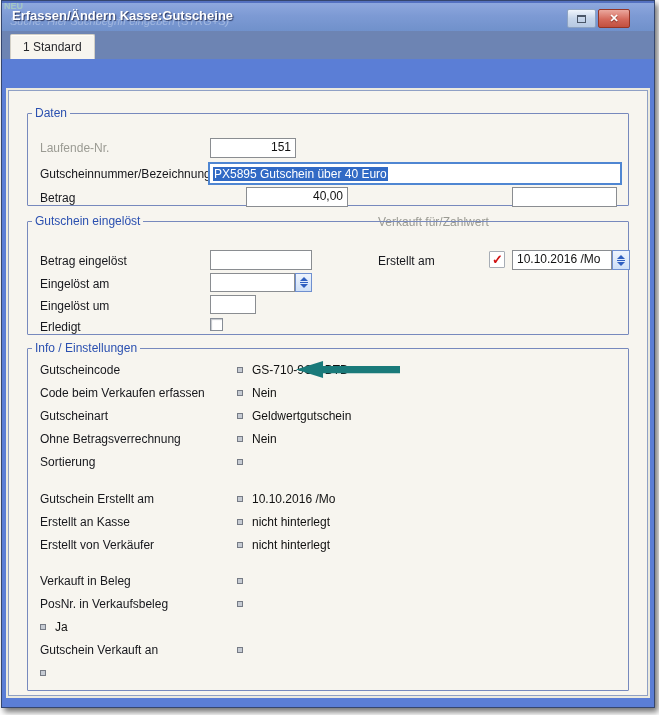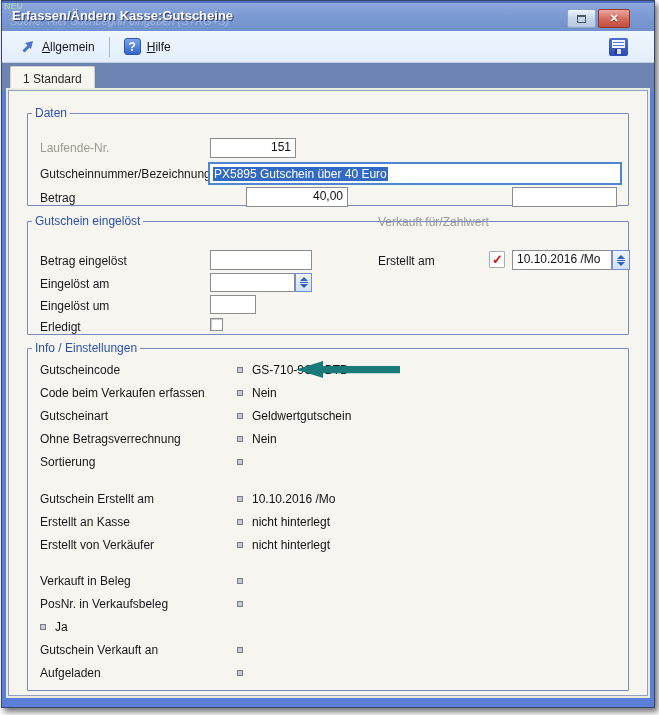--- a/index.html
+++ b/index.html
@@ -111,42 +111,20 @@
     <span class="underlay-search">Suche: Hier Suchbegriff eingeben (STRG+S)</span>
     <span class="title-text">Erfassen/Ändern Kasse:Gutscheine</span>
     <div class="tb-btn btn-restore">
       <span class="restore-glyph"></span>
     </div>
     <div class="tb-btn btn-close">
       <span>✕</span>
     </div>
   </div>
 
-  <div class="toolbar">
-    <div class="tool-item">
-      <svg class="arrow-ne-icon" viewBox="0 0 16 16">
-        <polygon points="13,2 5,4 11,10" fill="#4a74cc"></polygon>
-        <path d="M3.5 12.5 L9 7" stroke="#4a74cc" stroke-width="3" fill="none"></path>
-      </svg>
-      <span class="tool-label"><u>A</u>llgemein</span>
-    </div>
-    <div class="tool-sep"></div>
-    <div class="tool-item">
-      <span class="help-icon">?</span>
-      <span class="tool-label"><u>H</u>ilfe</span>
-    </div>
-    <div class="save-btn">
-      <span class="floppy-body"></span>
-      <span class="floppy-label">
-        <span class="floppy-line" style="top:2px"></span>
-        <span class="floppy-line" style="top:5px"></span>
-      </span>
-      <span class="floppy-shutter"></span>
-    </div>
-  </div>
 
   <div class="tabstrip">
     <div class="tab">1 Standard</div>
   </div>
 
   <div class="client">
 
     <fieldset class="fs-daten">
       <legend>Daten</legend>
       <span class="abs lbl-dis" style="left:12px; top:21px;">Laufende-Nr.</span>
@@ -261,21 +239,20 @@
     <span class="info-value">Ja</span>
 
   </div>
           <div class="info-row">
     <span class="info-label">Gutschein Verkauft an</span>
     <span class="bullet-icon"></span>
     <span class="info-value"></span>
 
   </div>
           <div class="info-row">
-    <span class="info-label">Aufgeladen</span>
     <span class="bullet-icon"></span>
     <span class="info-value"></span>
 
   </div>
         </div>
     </fieldset>
 
   </div>
 </div>
 

